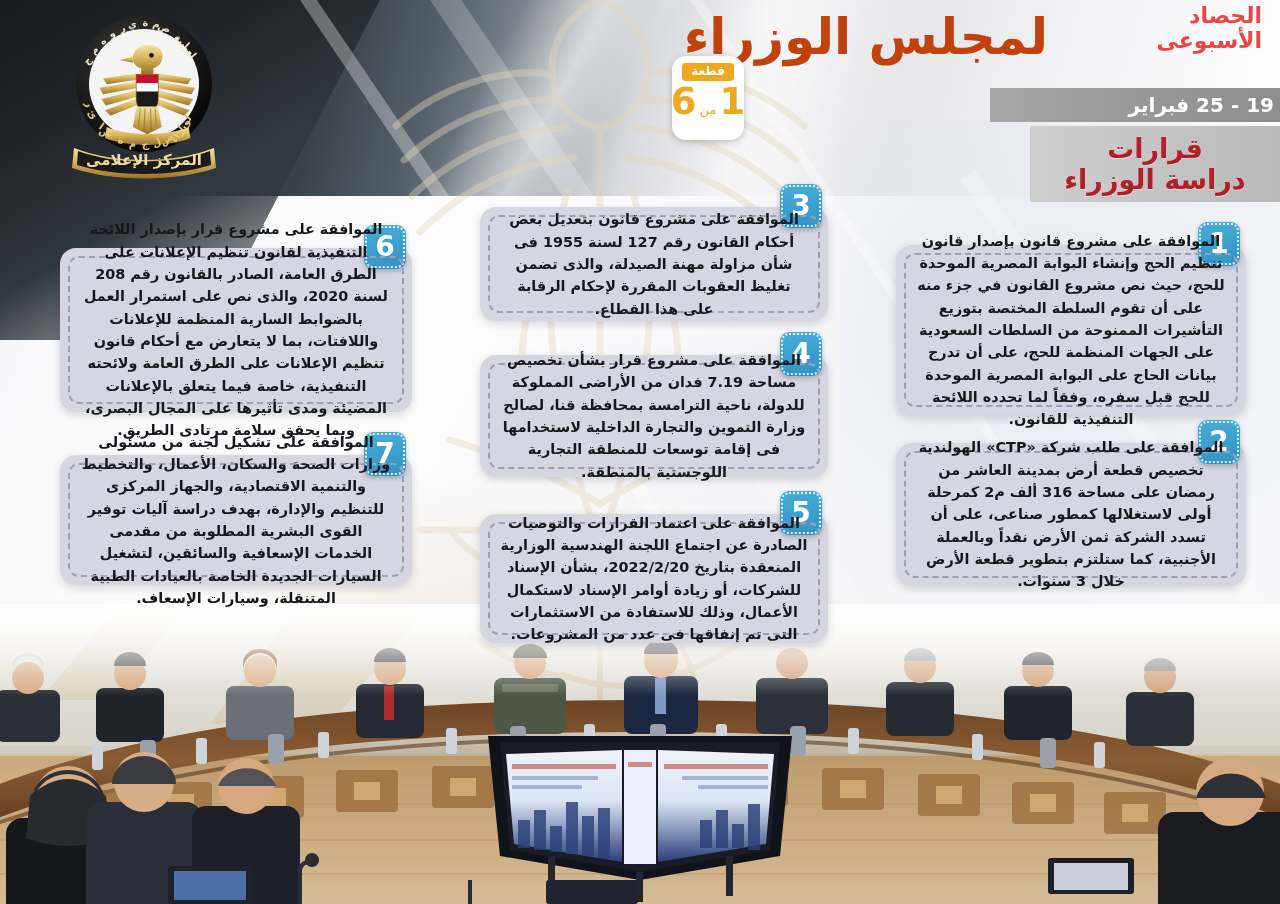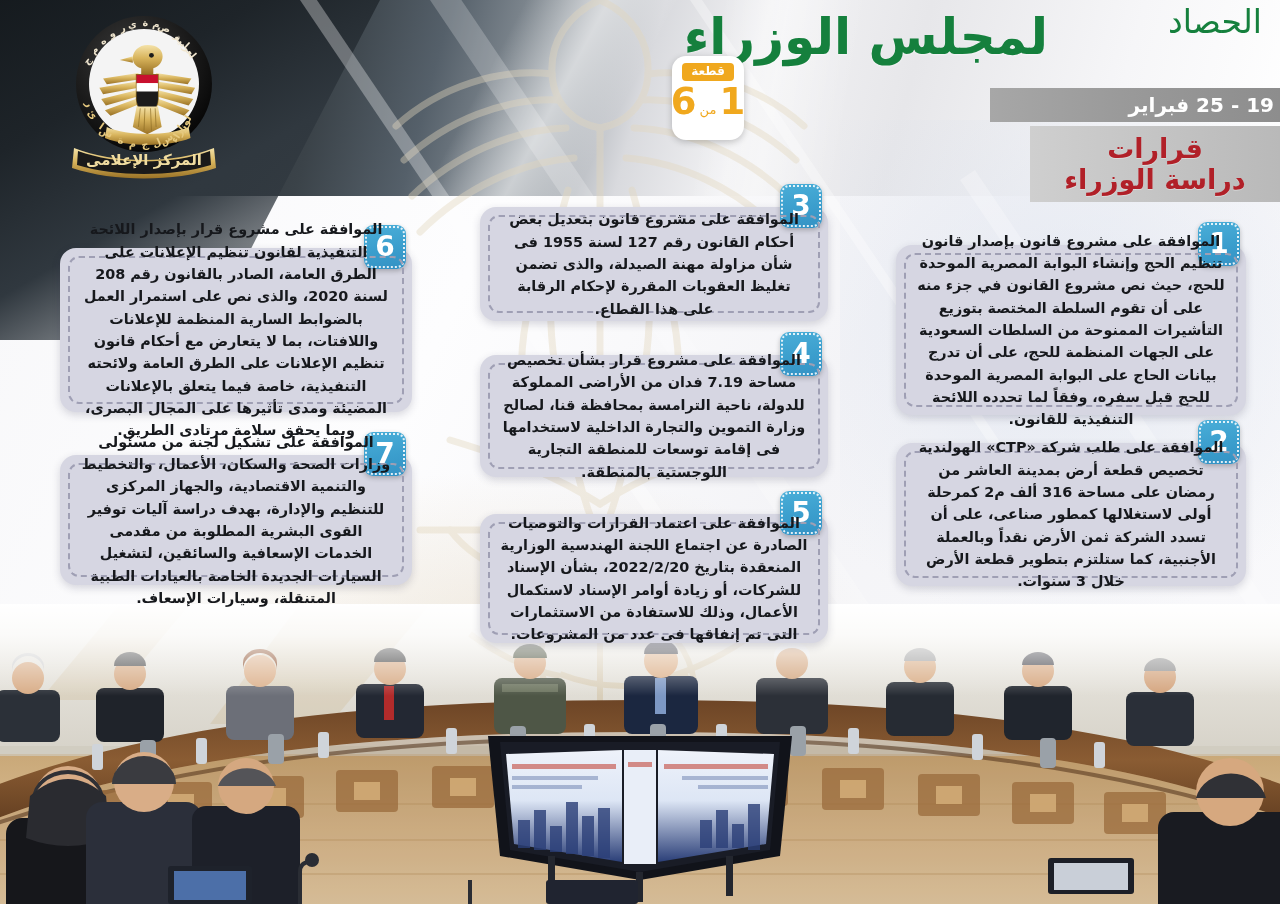--- a/index.html
+++ b/index.html
@@ -101,36 +101,36 @@
     left: 58px; top: 8px;
     width: 172px; height: 172px;
   }
   .logo svg { width: 100%; height: 100%; }
 
   .main-title {
     position: absolute;
     right: 232px; top: 8px;
     font-size: 50px;
     font-weight: bold;
-    color: #15803d;
+    color: #c2410c;
     letter-spacing: -1px;
     white-space: nowrap;
     text-shadow: 0 1px 2px rgba(255,255,255,.5);
   }
 
   .brand-block {
     position: absolute;
     right: 18px; top: 4px;
     width: 210px;
     text-align: left;
   }
   .brand-line {
-    font-size: 33px;
-    font-weight: normal;
-    color: #15803d;
+    font-size: 22px;
+    font-weight: bold;
+    color: #ef4444;
     line-height: 1.12;
     text-align: right;
   }
 
   .date-bar {
     position: absolute;
     right: 0; top: 88px;
     width: 290px; height: 34px;
     background: linear-gradient(to left, #8d8d8d 0%, #9a9a9a 55%, #a7a7a7 100%);
     display: flex;
@@ -631,20 +631,21 @@
         <path d="M20 143 C58 157 114 157 152 143 L153 157 C114 169 58 169 19 157 Z" fill="#1a1a1a"></path>
         <text x="86" y="157" text-anchor="middle" font-size="15" font-weight="bold" fill="#f0dca0" font-family="DejaVu Sans">المركز الإعلامى</text>
       </g>
     </svg>
   </div>
 
   <div class="main-title">لمجلس الوزراء</div>
 
   <div class="brand-block">
     <div class="brand-line">الحصاد</div>
+    <div class="brand-line">الأسبوعى</div>
   </div>
 
   <div class="date-bar">
     <span class="date-text">19 - 25 فبراير</span>
   </div>
 
   <div class="section-bar">
     <div class="sec-line">قرارات</div>
     <div class="sec-line">دراسة الوزراء</div>
   </div>

